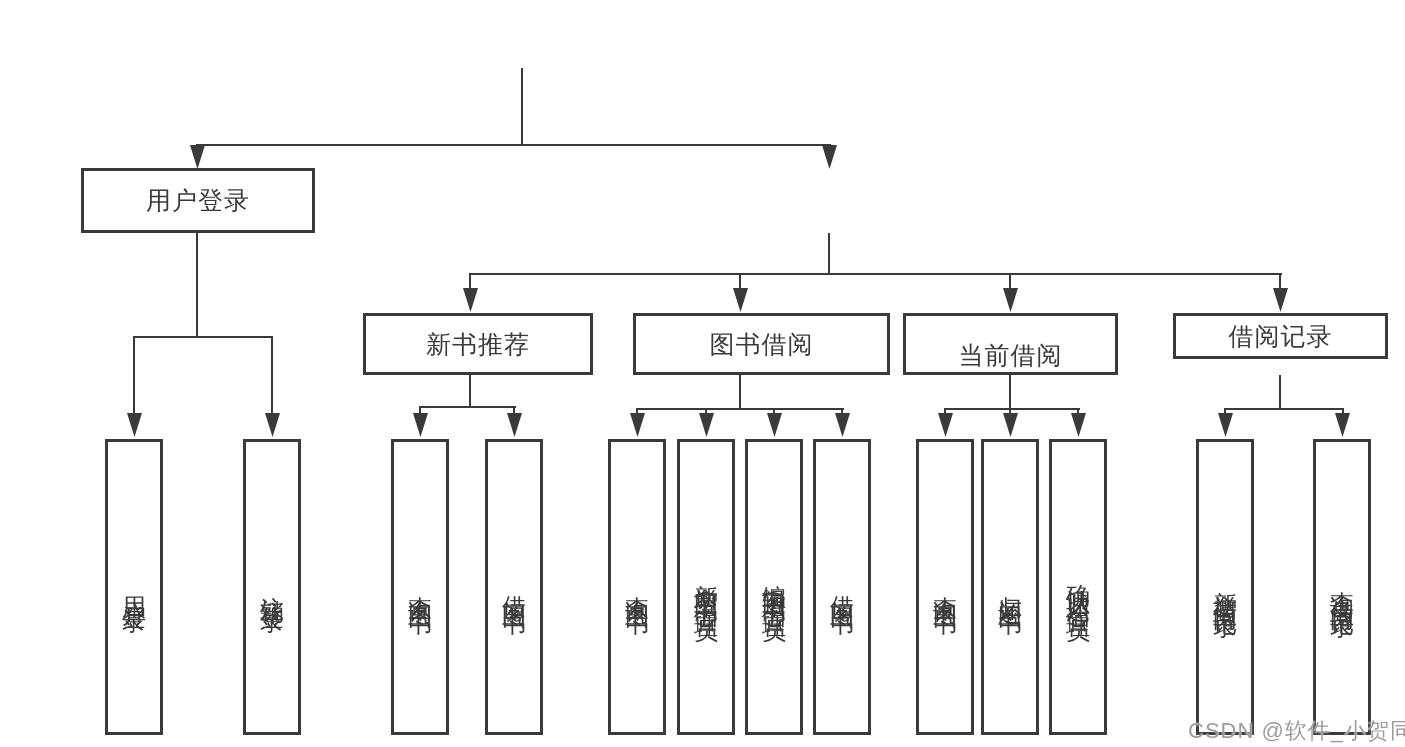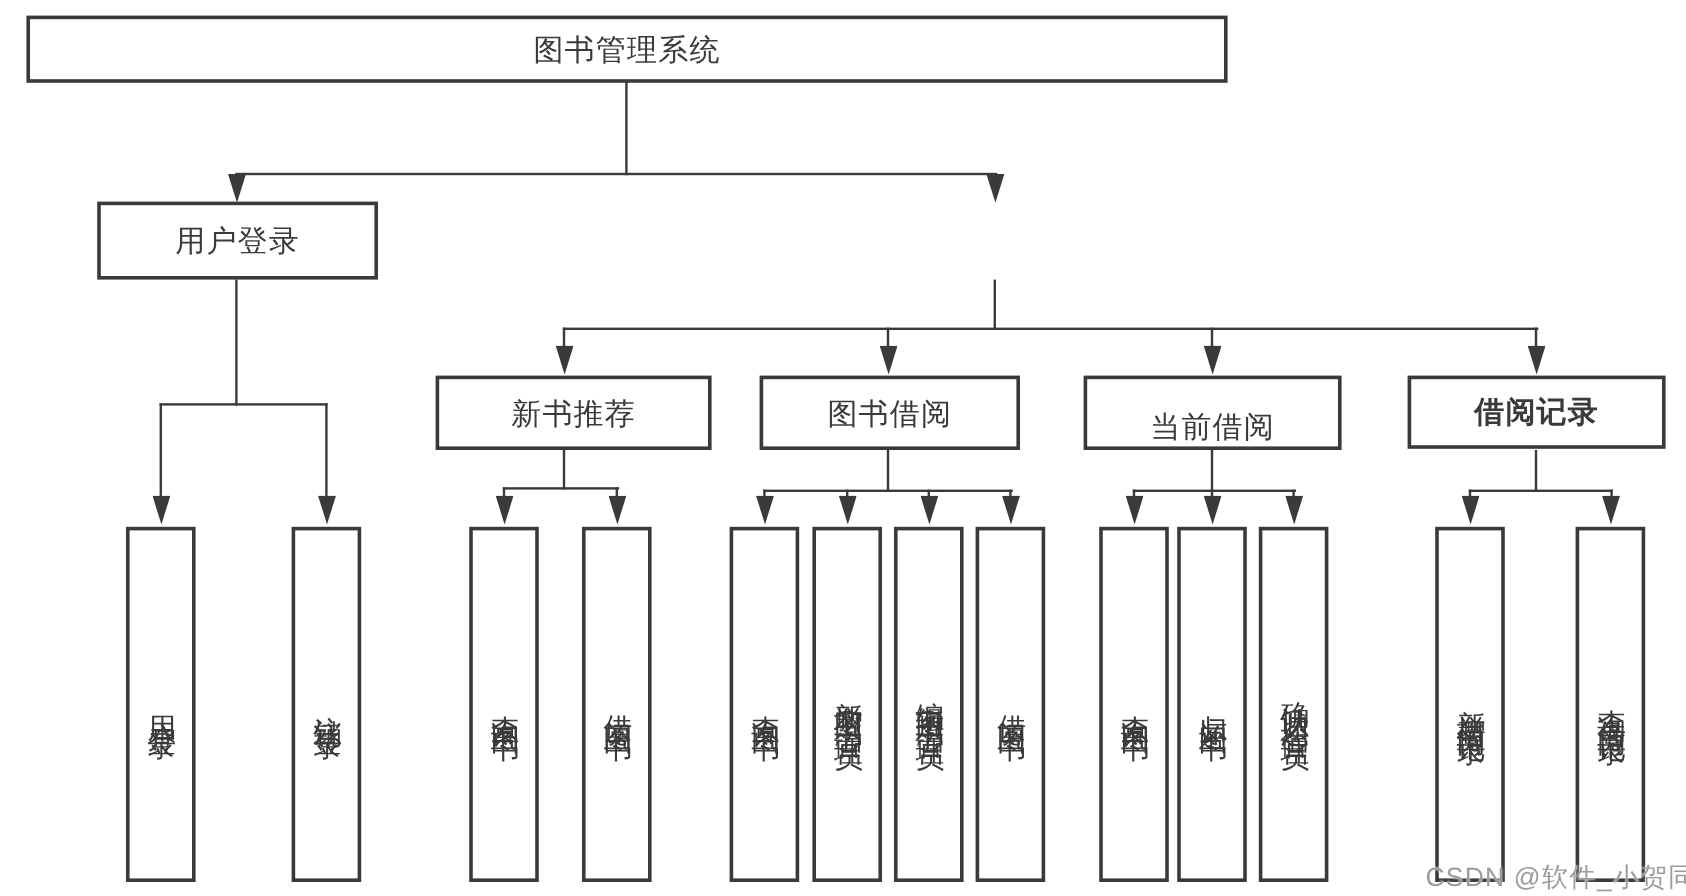--- a/index.html
+++ b/index.html
@@ -47,23 +47,20 @@
     white-space: nowrap;
     z-index: 5;
     text-shadow: 0 0 2px #ffffff;
   }
 </style>
 </head>
 <body>
 
 <div class="stage">
 
-  <div class="box" style="left:22px; top:13px; width:1001px; height:56px;">
-    <span class="hlabel">图书管理系统</span>
-  </div>
 
   <div class="ln" style="left:521px; top:68px; width:2px; height:78px;"></div>
   <div class="ln" style="left:196px; top:144px; width:635px; height:2px;"></div>
   <div class="ah" style="left:190px; top:145px;"></div>
   <div class="ah" style="left:822px; top:145px;"></div>
 
   <div class="box" style="left:81px; top:168px; width:234px; height:65px;">
     <span class="hlabel">用户登录</span>
   </div>
 
@@ -81,27 +78,27 @@
   <div class="ln" style="left:1009px; top:273px; width:2px; height:20px;"></div>
   <div class="ln" style="left:1279px; top:273px; width:2px; height:20px;"></div>
   <div class="ah" style="left:463px; top:288px;"></div>
   <div class="ah" style="left:733px; top:288px;"></div>
   <div class="ah" style="left:1003px; top:288px;"></div>
   <div class="ah" style="left:1273px; top:288px;"></div>
 
   <div class="box" style="left:363px; top:313px; width:230px; height:62px;">
     <span class="hlabel">新书推荐</span>
   </div>
-  <div class="box" style="left:633px; top:313px; width:217px; height:62px;">
+  <div class="box" style="left:633px; top:313px; width:257px; height:62px;">
     <span class="hlabel">图书借阅</span>
   </div>
   <div class="box" style="left:903px; top:313px; width:215px; height:62px;align-items:flex-end;">
     <span class="hlabel">当前借阅</span>
   </div>
-  <div class="box" style="left:1173px; top:313px; width:215px; height:61px;font-weight:bold;">
+  <div class="box" style="left:1173px; top:313px; width:215px; height:46px;">
     <span class="hlabel">借阅记录</span>
   </div>
 
   <div class="ln" style="left:469px; top:375px; width:2px; height:33px;"></div>
   <div class="ln" style="left:419px; top:406px; width:97px; height:2px;"></div>
   <div class="ln" style="left:419px; top:406px; width:2px; height:13px;"></div>
   <div class="ln" style="left:513px; top:406px; width:2px; height:13px;"></div>
   <div class="ah" style="left:413px; top:413px;"></div>
   <div class="ah" style="left:507px; top:413px;"></div>
 

